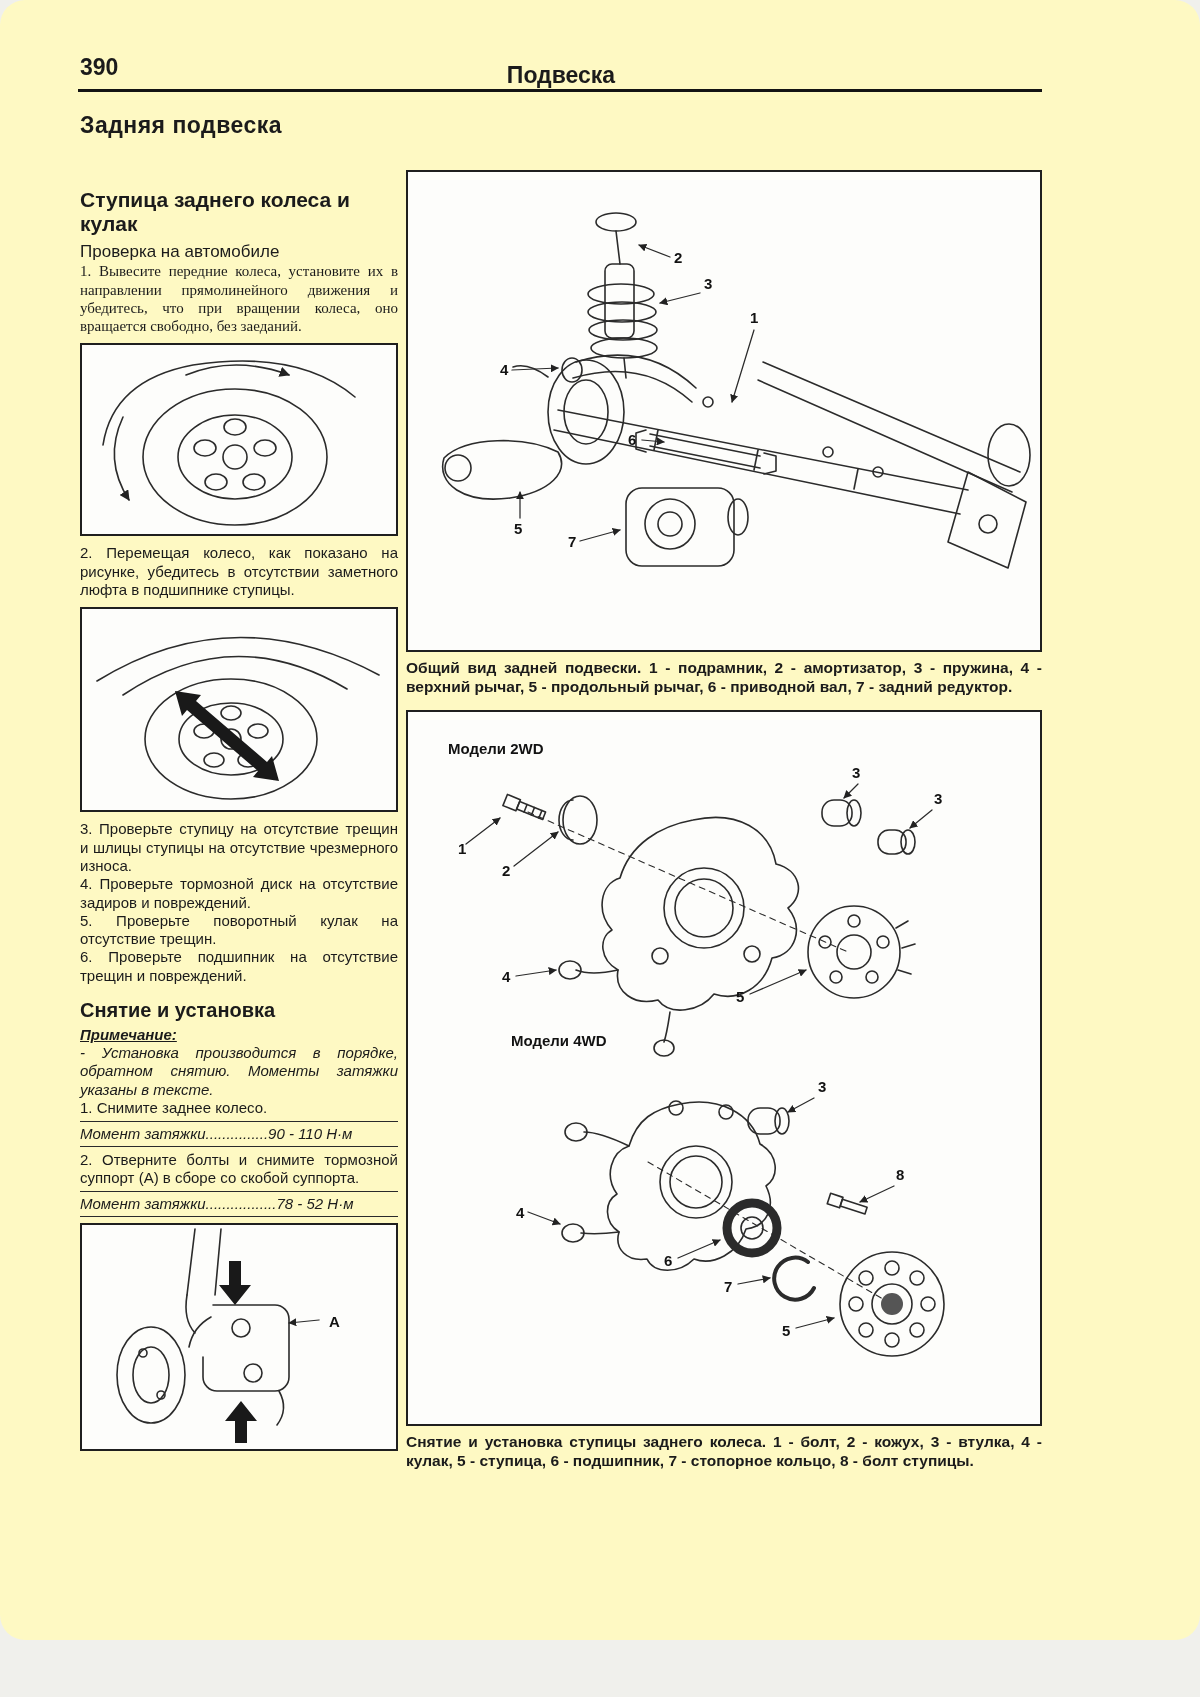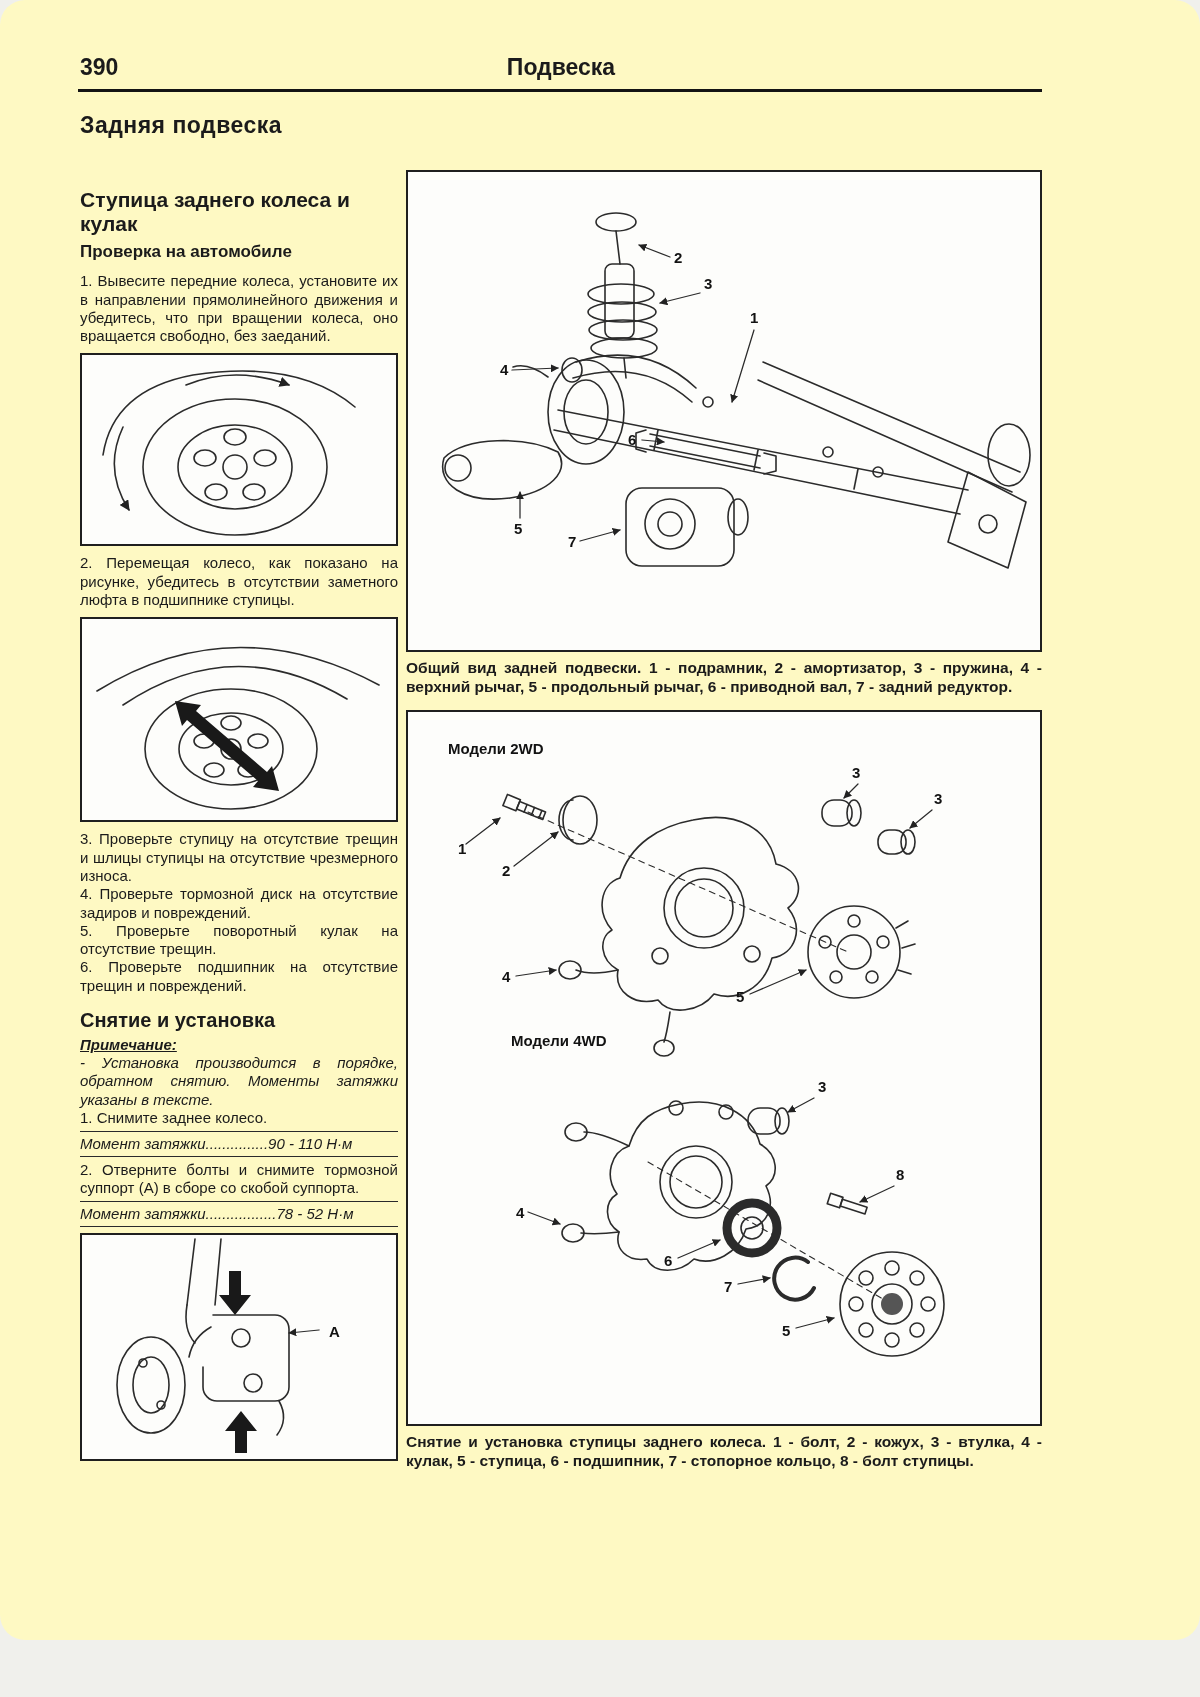--- a/index.html
+++ b/index.html
@@ -1,29 +1,29 @@
 <!DOCTYPE html>
 <html><head>
 <meta charset="utf-8">
 <style>
   *{margin:0;padding:0;box-sizing:border-box;}
   html,body{margin:0;padding:0;}
   body{width:1200px;height:1697px;background:#f0f0ec;}
   #page{position:relative;width:1200px;height:1640px;background:#fef9c3;color:#1b1b1b;
         font-family:"Liberation Sans",sans-serif;overflow:hidden;border-radius:25px;}
   .hdr-num{position:absolute;left:80px;top:54px;font-size:23px;font-weight:bold;}
-  .hdr-title{position:absolute;left:80px;top:54px;width:962px;text-align:center;font-size:23px;font-weight:bold;}
+  .hdr-title{position:absolute;left:80px;top:62px;width:962px;text-align:center;font-size:23px;font-weight:bold;}
   .hdr-rule{position:absolute;left:78px;top:89px;width:964px;height:3px;background:#141414;}
   .main-title{position:absolute;left:80px;top:112px;font-size:23px;font-weight:bold;letter-spacing:.5px;}
   .col-left{position:absolute;left:80px;top:188px;width:318px;}
   .col-right{position:absolute;left:406px;top:170px;width:636px;}
   .sec-h{font-size:21px;font-weight:bold;line-height:1.15;}
-  .sub-h{font-size:17px;font-weight:bold;margin-top:6px;}
+  .sub-h{font-size:17px;font-weight:normal;margin-top:6px;}
   .step{font-size:15px;line-height:1.22;text-align:justify;}
-  .step.first{margin-top:10px;}
+  .step.first{margin-top:0;font-family:Liberation Serif, serif;}
   .figure{border:2px solid #1f1f1f;background:#fdfdfb;}
   .fig-l1{height:193px;margin:8px 0;}
   .fig-l2{height:205px;margin:8px 0;}
   .fig-l3{height:228px;margin-top:6px;}
   .rem-h{font-size:20px;font-weight:bold;margin-top:14px;margin-bottom:4px;}
   .note-label{font-size:15px;font-style:italic;font-weight:bold;text-decoration:underline;margin-bottom:1px;}
   .note{font-size:15px;font-style:italic;line-height:1.22;text-align:justify;}
   .torque{font-size:15px;font-style:italic;line-height:1.3;border-top:1.5px solid #2a2a2a;
           border-bottom:1.5px solid #2a2a2a;padding:2px 0;margin:4px 0;}
   .fig-r1{height:482px;}

